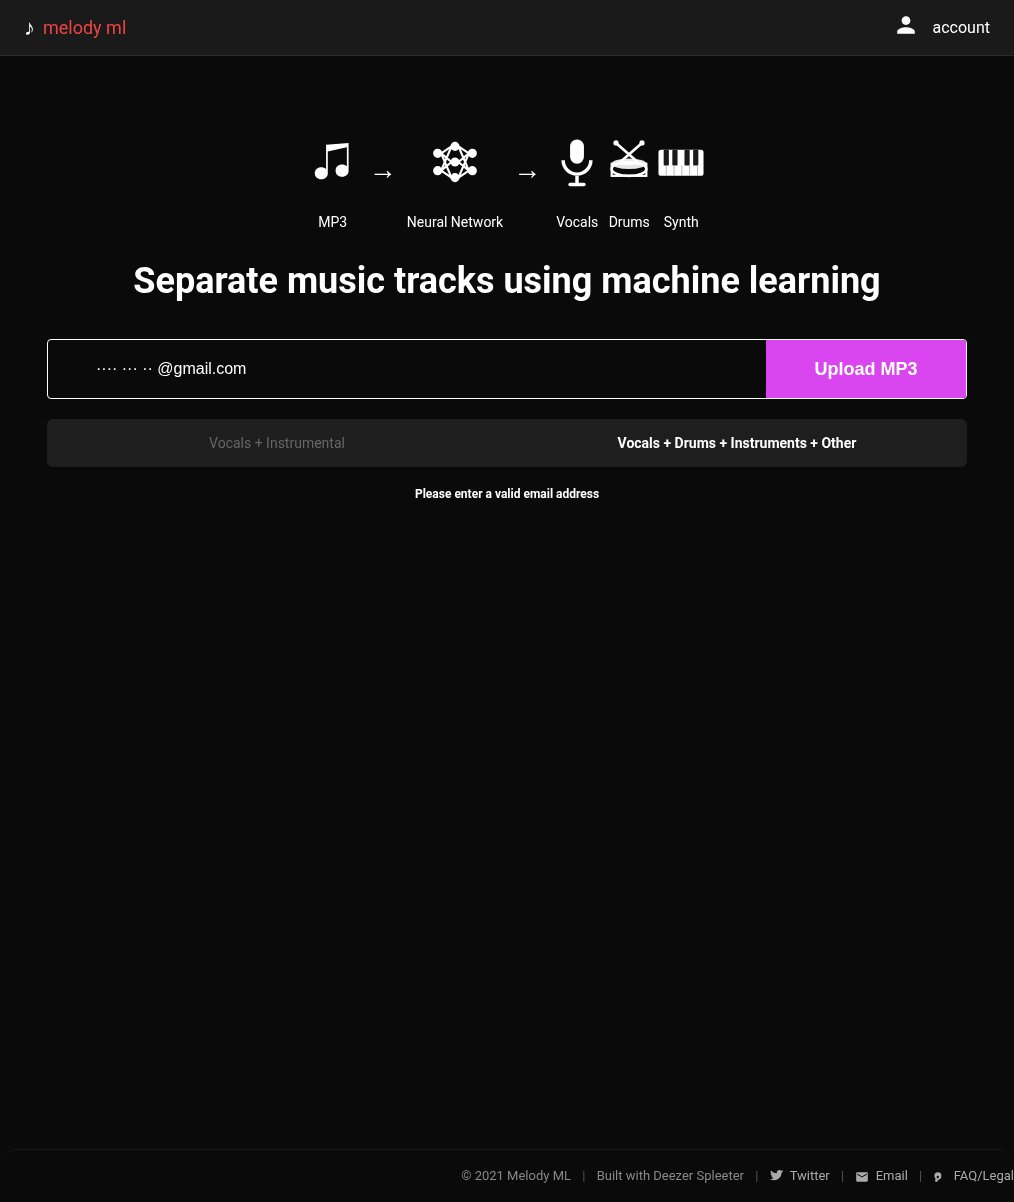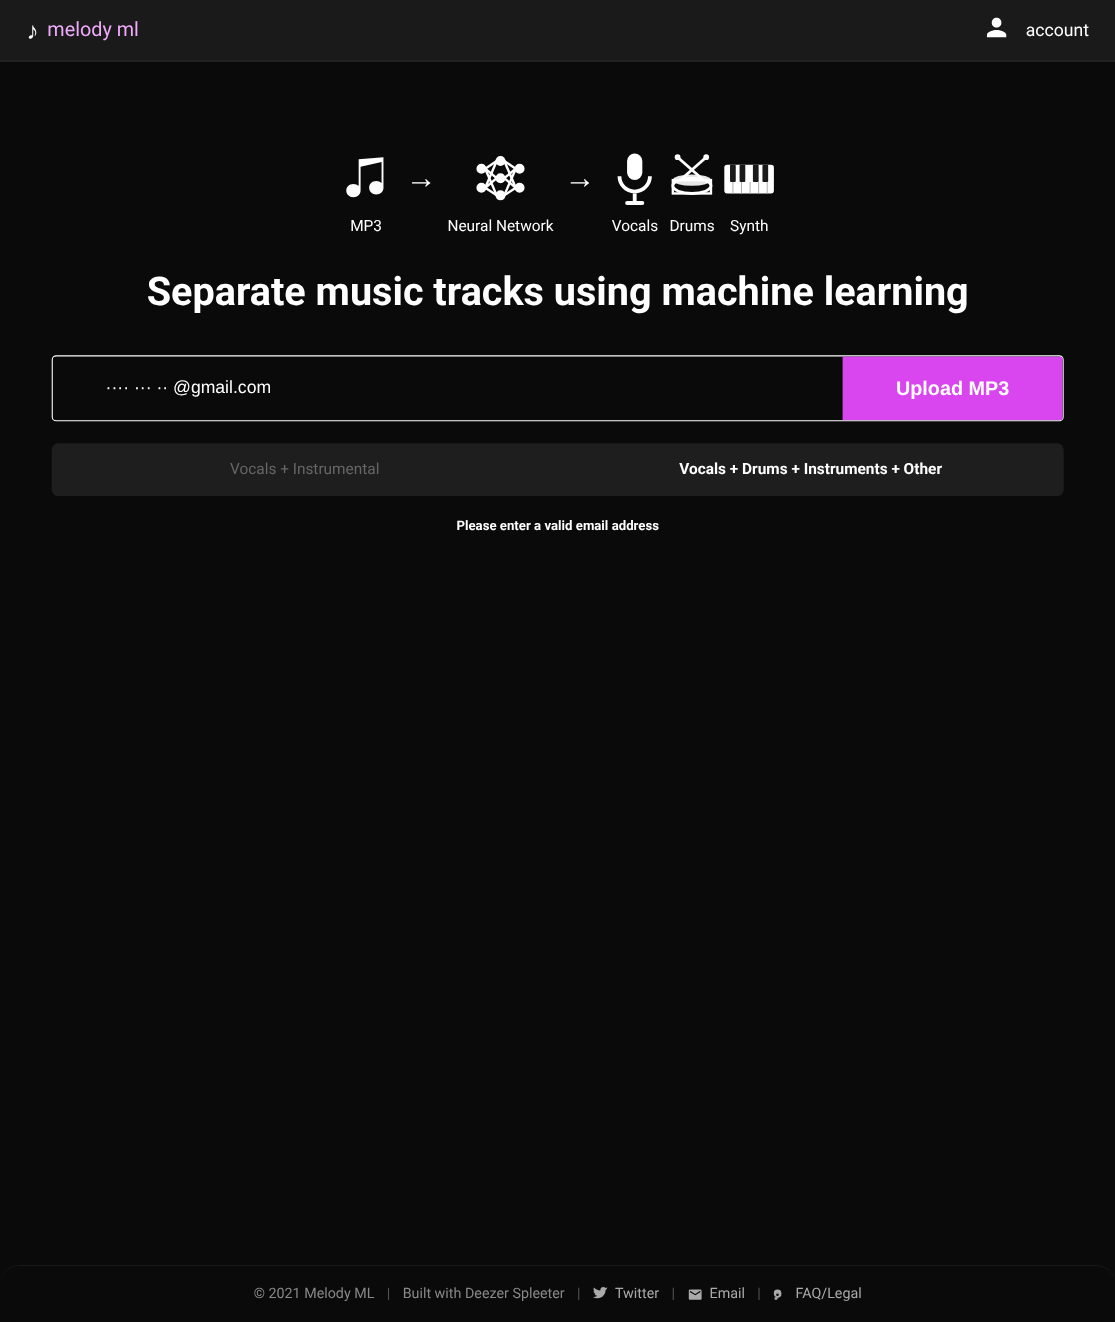--- a/index.html
+++ b/index.html
@@ -35,21 +35,21 @@
     }
 
     .logo-icon {
       font-size: 22px;
       color: #ffffff;
     }
 
     .logo-text {
       font-size: 18px;
       font-weight: 400;
-      color: #f0abfc;
+      color: #ef4444;
     }
 
     .header-account {
       display: flex;
       align-items: center;
       gap: 16px;
       cursor: pointer;
       color: #ffffff;
       font-size: 16px;
     }
@@ -71,21 +71,21 @@
       display: flex;
       align-items: center;
       gap: 0px;
       margin-bottom: 30px;
     }
 
     .diagram-item {
       display: flex;
       flex-direction: column;
       align-items: center;
-      gap: 10px;
+      gap: 26px;
     }
 
     .diagram-label {
       font-size: 14px;
       color: #ffffff;
       text-align: center;
     }
 
     .diagram-arrow {
       font-size: 28px;
@@ -179,21 +179,21 @@
       margin-top: 4px;
     }
 
     
     footer {
       position: fixed;
       bottom: 0;
       width: 1014px;
       background: #0a0a0a;
       padding: 18px 0;
-      text-align: center;
+      text-align: right;
       font-size: 13px;
       color: #888888;
       border-top: 1px solid #1a1a1a;
       border-radius: 18px;
     }
 
     footer a {
       color: #aaaaaa;
       text-decoration: none;
     }

